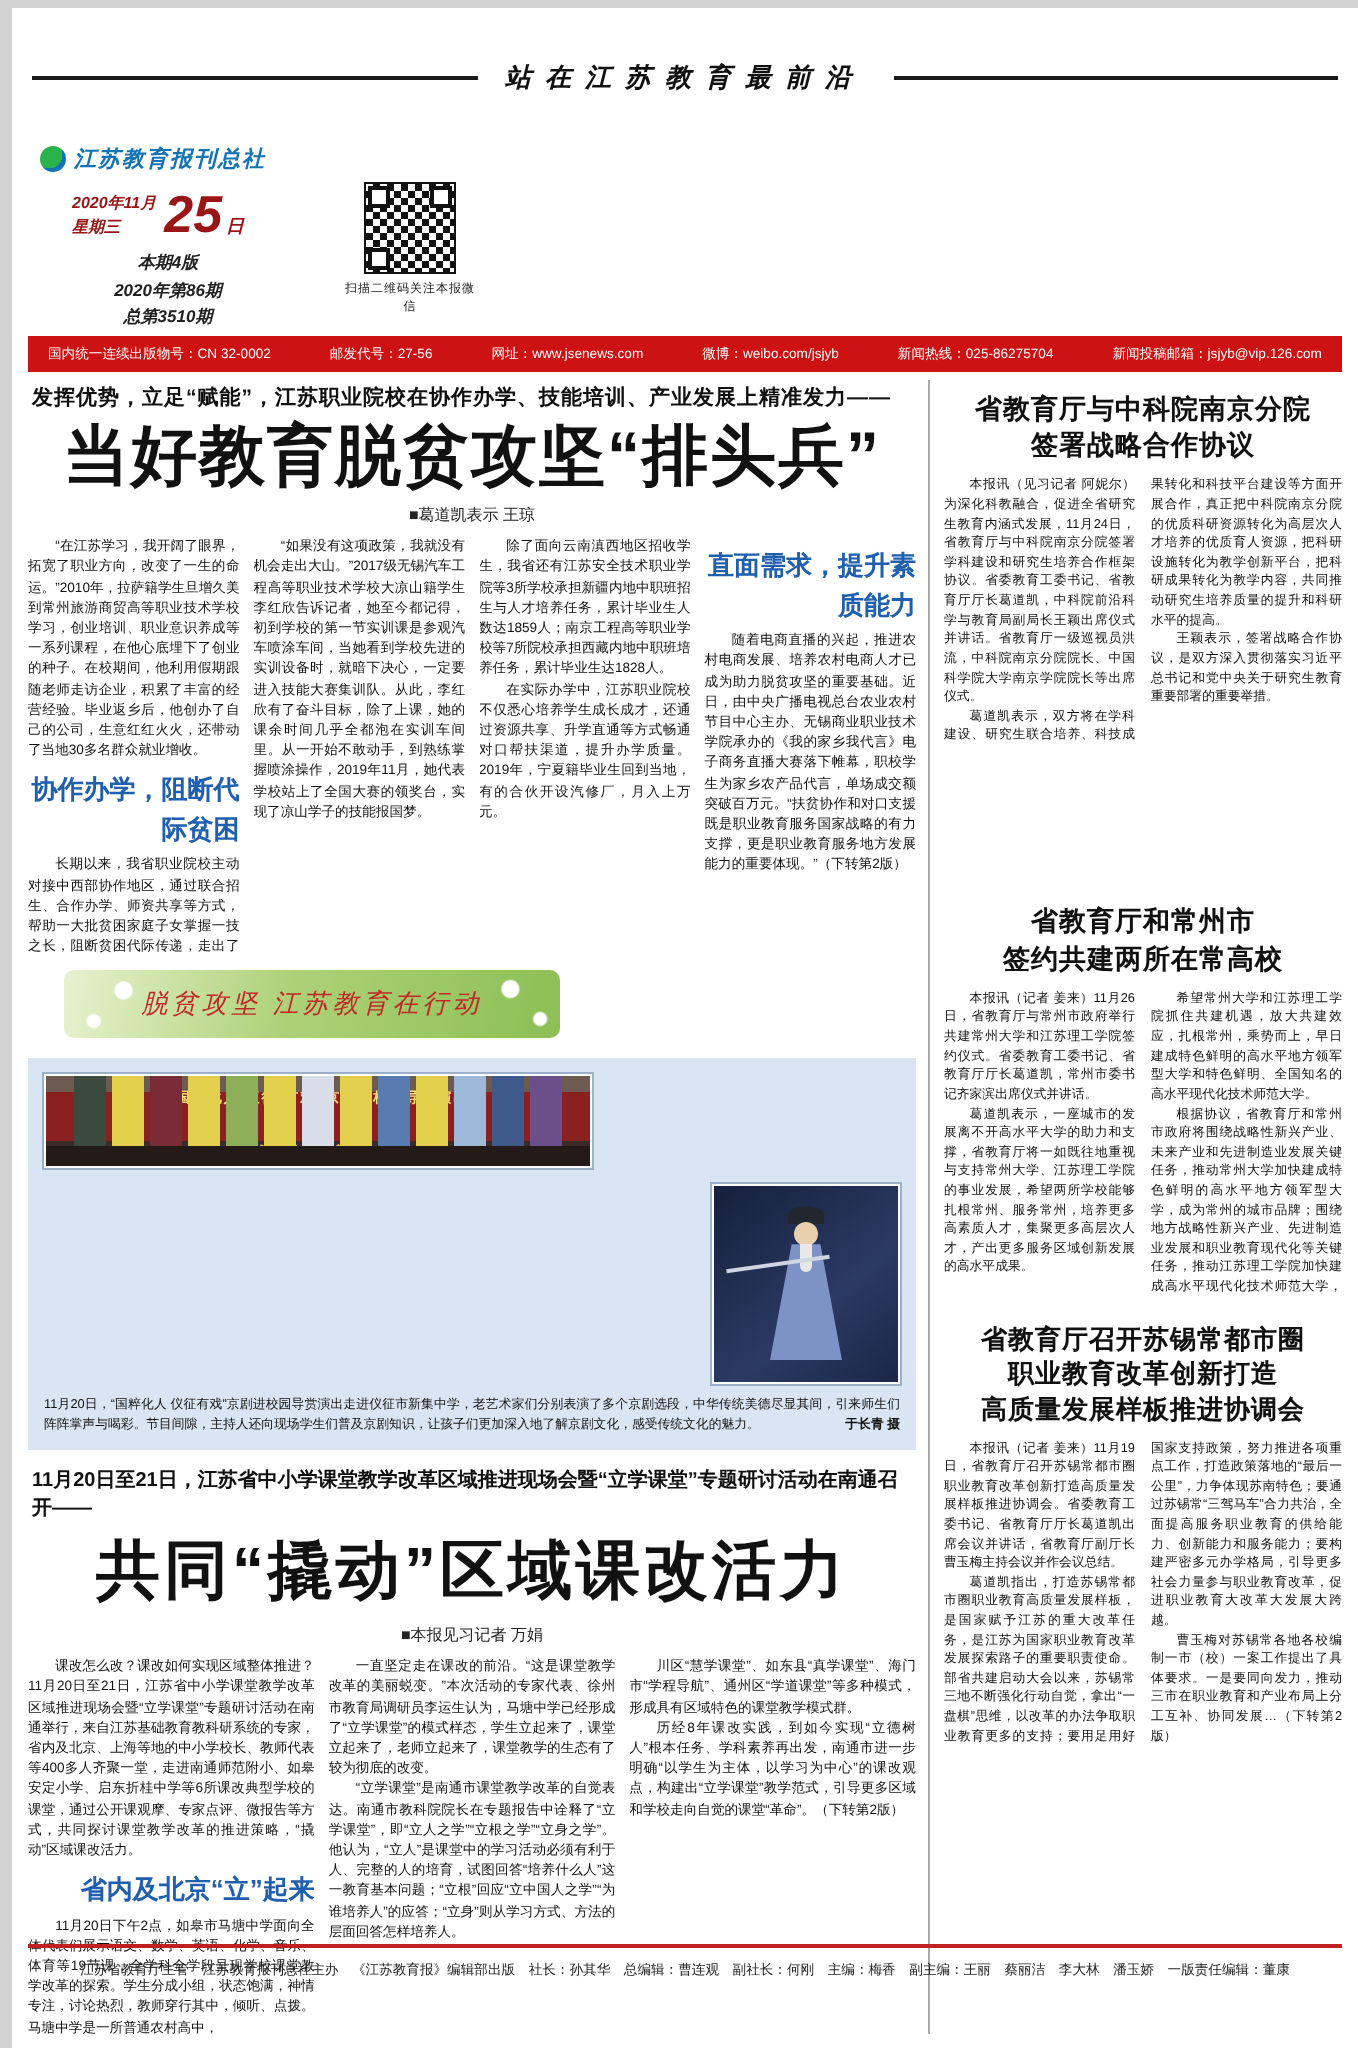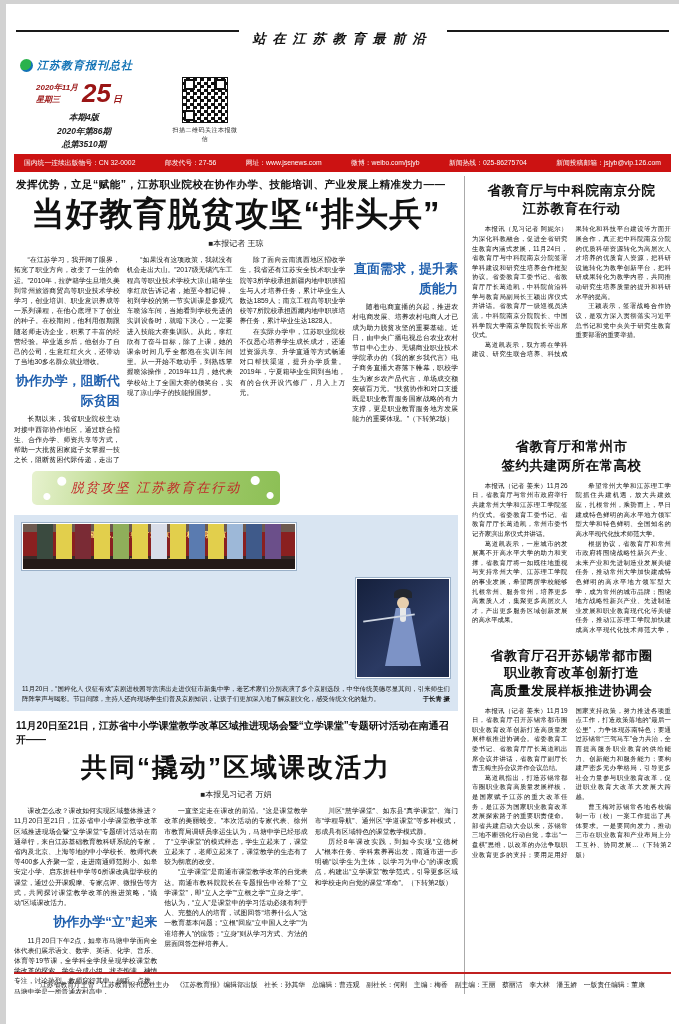--- a/index.html
+++ b/index.html
@@ -1,21 +1,21 @@
 <!DOCTYPE html>
 <html><head>
 <meta charset="utf-8">
 <style>
   html,body{margin:0;padding:0;background:#bfbfbf;}
   .page{position:relative;width:679px;height:1024px;background:#fff;margin:0 auto;
         font-family:"Liberation Sans","DejaVu Sans",sans-serif;color:#111;
         box-sizing:border-box;border-left:6px solid #d2d2d2;border-top:4px solid #d2d2d2;
         overflow:hidden;}
   
-  .slogan-row{display:flex;align-items:flex-start;margin:26px 10px 6px 10px;}
+  .slogan-row{display:flex;align-items:center;margin:26px 10px 20px 10px;}
   .slogan-row .rule{flex:1;border-top:2px solid #1a1a1a;}
   .slogan{padding:0 14px;font-size:13px;font-weight:bold;letter-spacing:7px;font-style:italic;}
   .masthead{display:flex;align-items:flex-start;padding:2px 12px 0 14px;height:96px;}
   .mh-left{width:150px;}
   .agency{display:flex;align-items:center;gap:4px;margin-top:2px;}
   .agency-icon{width:13px;height:13px;border-radius:50%;background:radial-gradient(circle at 35% 35%,#2bb24c 55%,#1273b5 56%);}
   .agency-name{font-size:11px;color:#1273b5;font-style:italic;font-weight:bold;letter-spacing:1px;}
   .date-block{margin-top:5px;margin-left:16px;color:#9a1515;font-style:italic;}
   .date-top{display:flex;align-items:center;}
   .date-small{font-size:8px;line-height:1.4;font-weight:bold;}
@@ -75,21 +75,21 @@
   .perf-head{position:absolute;top:18px;left:40px;width:12px;height:12px;border-radius:50%;background:#e8cfae;}
   .perf-hat{position:absolute;top:10px;left:37px;width:18px;height:9px;border-radius:50% 50% 0 0;background:#22262e;}
   .perf-robe{position:absolute;top:29px;left:28px;width:36px;height:58px;background:#7d93c6;
              clip-path:polygon(30% 0,70% 0,100% 100%,0 100%);}
   .perf-beard{position:absolute;top:29px;left:43px;width:6px;height:14px;background:#e8e8e8;border-radius:0 0 3px 3px;}
   .perf-sword{position:absolute;top:38px;left:6px;width:52px;height:2px;background:#cfd6e2;transform:rotate(-8deg);}
   .photo-caption{font-size:6.4px;line-height:1.5;text-align:justify;margin-top:6px;}
   .photo-caption .credit{float:right;font-weight:bold;}
   
   .second-kicker{font-size:10px;font-weight:bold;margin:8px 0 3px 2px;}
-  .second-headline{font-size:26px;font-weight:900;text-align:center;letter-spacing:2px;margin:2px 0 4px 0;}
+  .second-headline{font-size:32px;font-weight:900;text-align:center;letter-spacing:2px;margin:2px 0 4px 0;}
   .second-body{display:flex;gap:7px;height:188px;margin-top:4px;}
   
   .rail-article{margin-bottom:8px;}
   .rail-headline{font-size:13.5px;font-weight:900;text-align:center;line-height:1.35;margin:6px 0 6px 0;letter-spacing:.5px;}
   .rail-body{column-count:2;column-gap:8px;font-size:6.4px;line-height:1.5;text-align:justify;overflow:hidden;}
   .rb-a{height:206px;} .rb-b{height:158px;} .rb-c{height:236px;}
   
   .footer{position:absolute;left:8px;right:8px;bottom:34px;border-top:2px solid #c02020;padding-top:6px;
           text-align:center;font-size:6.8px;color:#222;}
 </style>
@@ -145,21 +145,21 @@
     <span>新闻投稿邮箱：jsjyb@vip.126.com</span>
   </div>
 
   <div class="main">
 
     <div class="left-zone">
 
       <div>
         <div class="kicker">发挥优势，立足“赋能”，江苏职业院校在协作办学、技能培训、产业发展上精准发力——</div>
         <div class="lead-headline">当好教育脱贫攻坚“排头兵”</div>
-        <div class="byline">■本报记者 王琼</div>
+        <div class="byline">■葛道凯表示 王琼</div>
         <div class="lead-body">
           <div class="col short">
             <div>
                 <p class="p">“在江苏学习，我开阔了眼界，拓宽了职业方向，改变了一生的命运。”2010年，拉萨籍学生旦增久美到常州旅游商贸高等职业技术学校学习，创业培训、职业意识养成等一系列课程，在他心底埋下了创业的种子。在校期间，他利用假期跟随老师走访企业，积累了丰富的经营经验。毕业返乡后，他创办了自己的公司，生意红红火火，还带动了当地30多名群众就业增收。</p>
               </div>
             <div class="subhead">协作办学，阻断代际贫困</div>
             <div>
                 <p class="p">长期以来，我省职业院校主动对接中西部协作地区，通过联合招生、合作办学、师资共享等方式，帮助一大批贫困家庭子女掌握一技之长，阻断贫困代际传递，走出了一条具有江苏特色的教育扶贫之路。</p>
               </div>
           </div>
@@ -224,21 +224,21 @@
 
       <div>
         <div class="second-kicker">11月20日至21日，江苏省中小学课堂教学改革区域推进现场会暨“立学课堂”专题研讨活动在南通召开——</div>
         <div class="second-headline">共同“撬动”区域课改活力</div>
         <div class="byline">■本报见习记者 万娟</div>
         <div class="second-body">
           <div class="col">
             <div>
                 <p class="p">课改怎么改？课改如何实现区域整体推进？11月20日至21日，江苏省中小学课堂教学改革区域推进现场会暨“立学课堂”专题研讨活动在南通举行，来自江苏基础教育教科研系统的专家，省内及北京、上海等地的中小学校长、教师代表等400多人齐聚一堂，走进南通师范附小、如皋安定小学、启东折桂中学等6所课改典型学校的课堂，通过公开课观摩、专家点评、微报告等方式，共同探讨课堂教学改革的推进策略，“撬动”区域课改活力。</p>
               </div>
-            <div class="subhead">协作办学“立”起来</div>
+            <div class="subhead">省内及北京“立”起来</div>
             <div>
                 <p class="p">11月20日下午2点，如皋市马塘中学面向全体代表们展示语文、数学、英语、化学、音乐、体育等19节课，全学科全学段呈现学校课堂教学改革的探索。学生分成小组，状态饱满，神情专注，讨论热烈，教师穿行其中，倾听、点拨。马塘中学是一所普通农村高中，</p>
               </div>
           </div>
           <div class="col">
             <div>
                 <p class="p">一直坚定走在课改的前沿。“这是课堂教学改革的美丽蜕变。”本次活动的专家代表、徐州市教育局调研员李运生认为，马塘中学已经形成了“立学课堂”的模式样态，学生立起来了，课堂立起来了，老师立起来了，课堂教学的生态有了较为彻底的改变。</p>
                 <p class="p">“立学课堂”是南通市课堂教学改革的自觉表达。南通市教科院院长在专题报告中诠释了“立学课堂”，即“立人之学”“立根之学”“立身之学”。他认为，“立人”是课堂中的学习活动必须有利于人、完整的人的培育，试图回答“培养什么人”这一教育基本问题；“立根”回应“立中国人之学”“为谁培养人”的应答；“立身”则从学习方式、方法的层面回答怎样培养人。</p>
               </div>
           </div>
@@ -248,21 +248,21 @@
                 <p class="p">历经8年课改实践，到如今实现“立德树人”根本任务、学科素养再出发，南通市进一步明确“以学生为主体，以学习为中心”的课改观点，构建出“立学课堂”教学范式，引导更多区域和学校走向自觉的课堂“革命”。（下转第2版）</p>
               </div>
           </div>
         </div>
       </div>
     </div>
 
     <div class="right-rail">
       <div class="rail-article">
         <div class="rail-headline" style="white-space:pre-line">省教育厅与中科院南京分院
-江苏教育在行动</div>
+签署战略合作协议</div>
         <div class="rail-body rb-a">
             <p class="p">本报讯（见习记者 阿妮尔）为深化科教融合，促进全省研究生教育内涵式发展，11月24日，省教育厅与中科院南京分院签署学科建设和研究生培养合作框架协议。省委教育工委书记、省教育厅厅长葛道凯，中科院前沿科学与教育局副局长王颖出席仪式并讲话。省教育厅一级巡视员洪流，中科院南京分院院长、中国科学院大学南京学院院长等出席仪式。</p>
             <p class="p">葛道凯表示，双方将在学科建设、研究生联合培养、科技成果转化和科技平台建设等方面开展合作，真正把中科院南京分院的优质科研资源转化为高层次人才培养的优质育人资源，把科研设施转化为教学创新平台，把科研成果转化为教学内容，共同推动研究生培养质量的提升和科研水平的提高。</p>
             <p class="p">王颖表示，签署战略合作协议，是双方深入贯彻落实习近平总书记和党中央关于研究生教育重要部署的重要举措。</p>
           </div>
       </div>
       <div class="rail-article">
         <div class="rail-headline" style="white-space:pre-line">省教育厅和常州市
 签约共建两所在常高校</div>
         <div class="rail-body rb-b">

